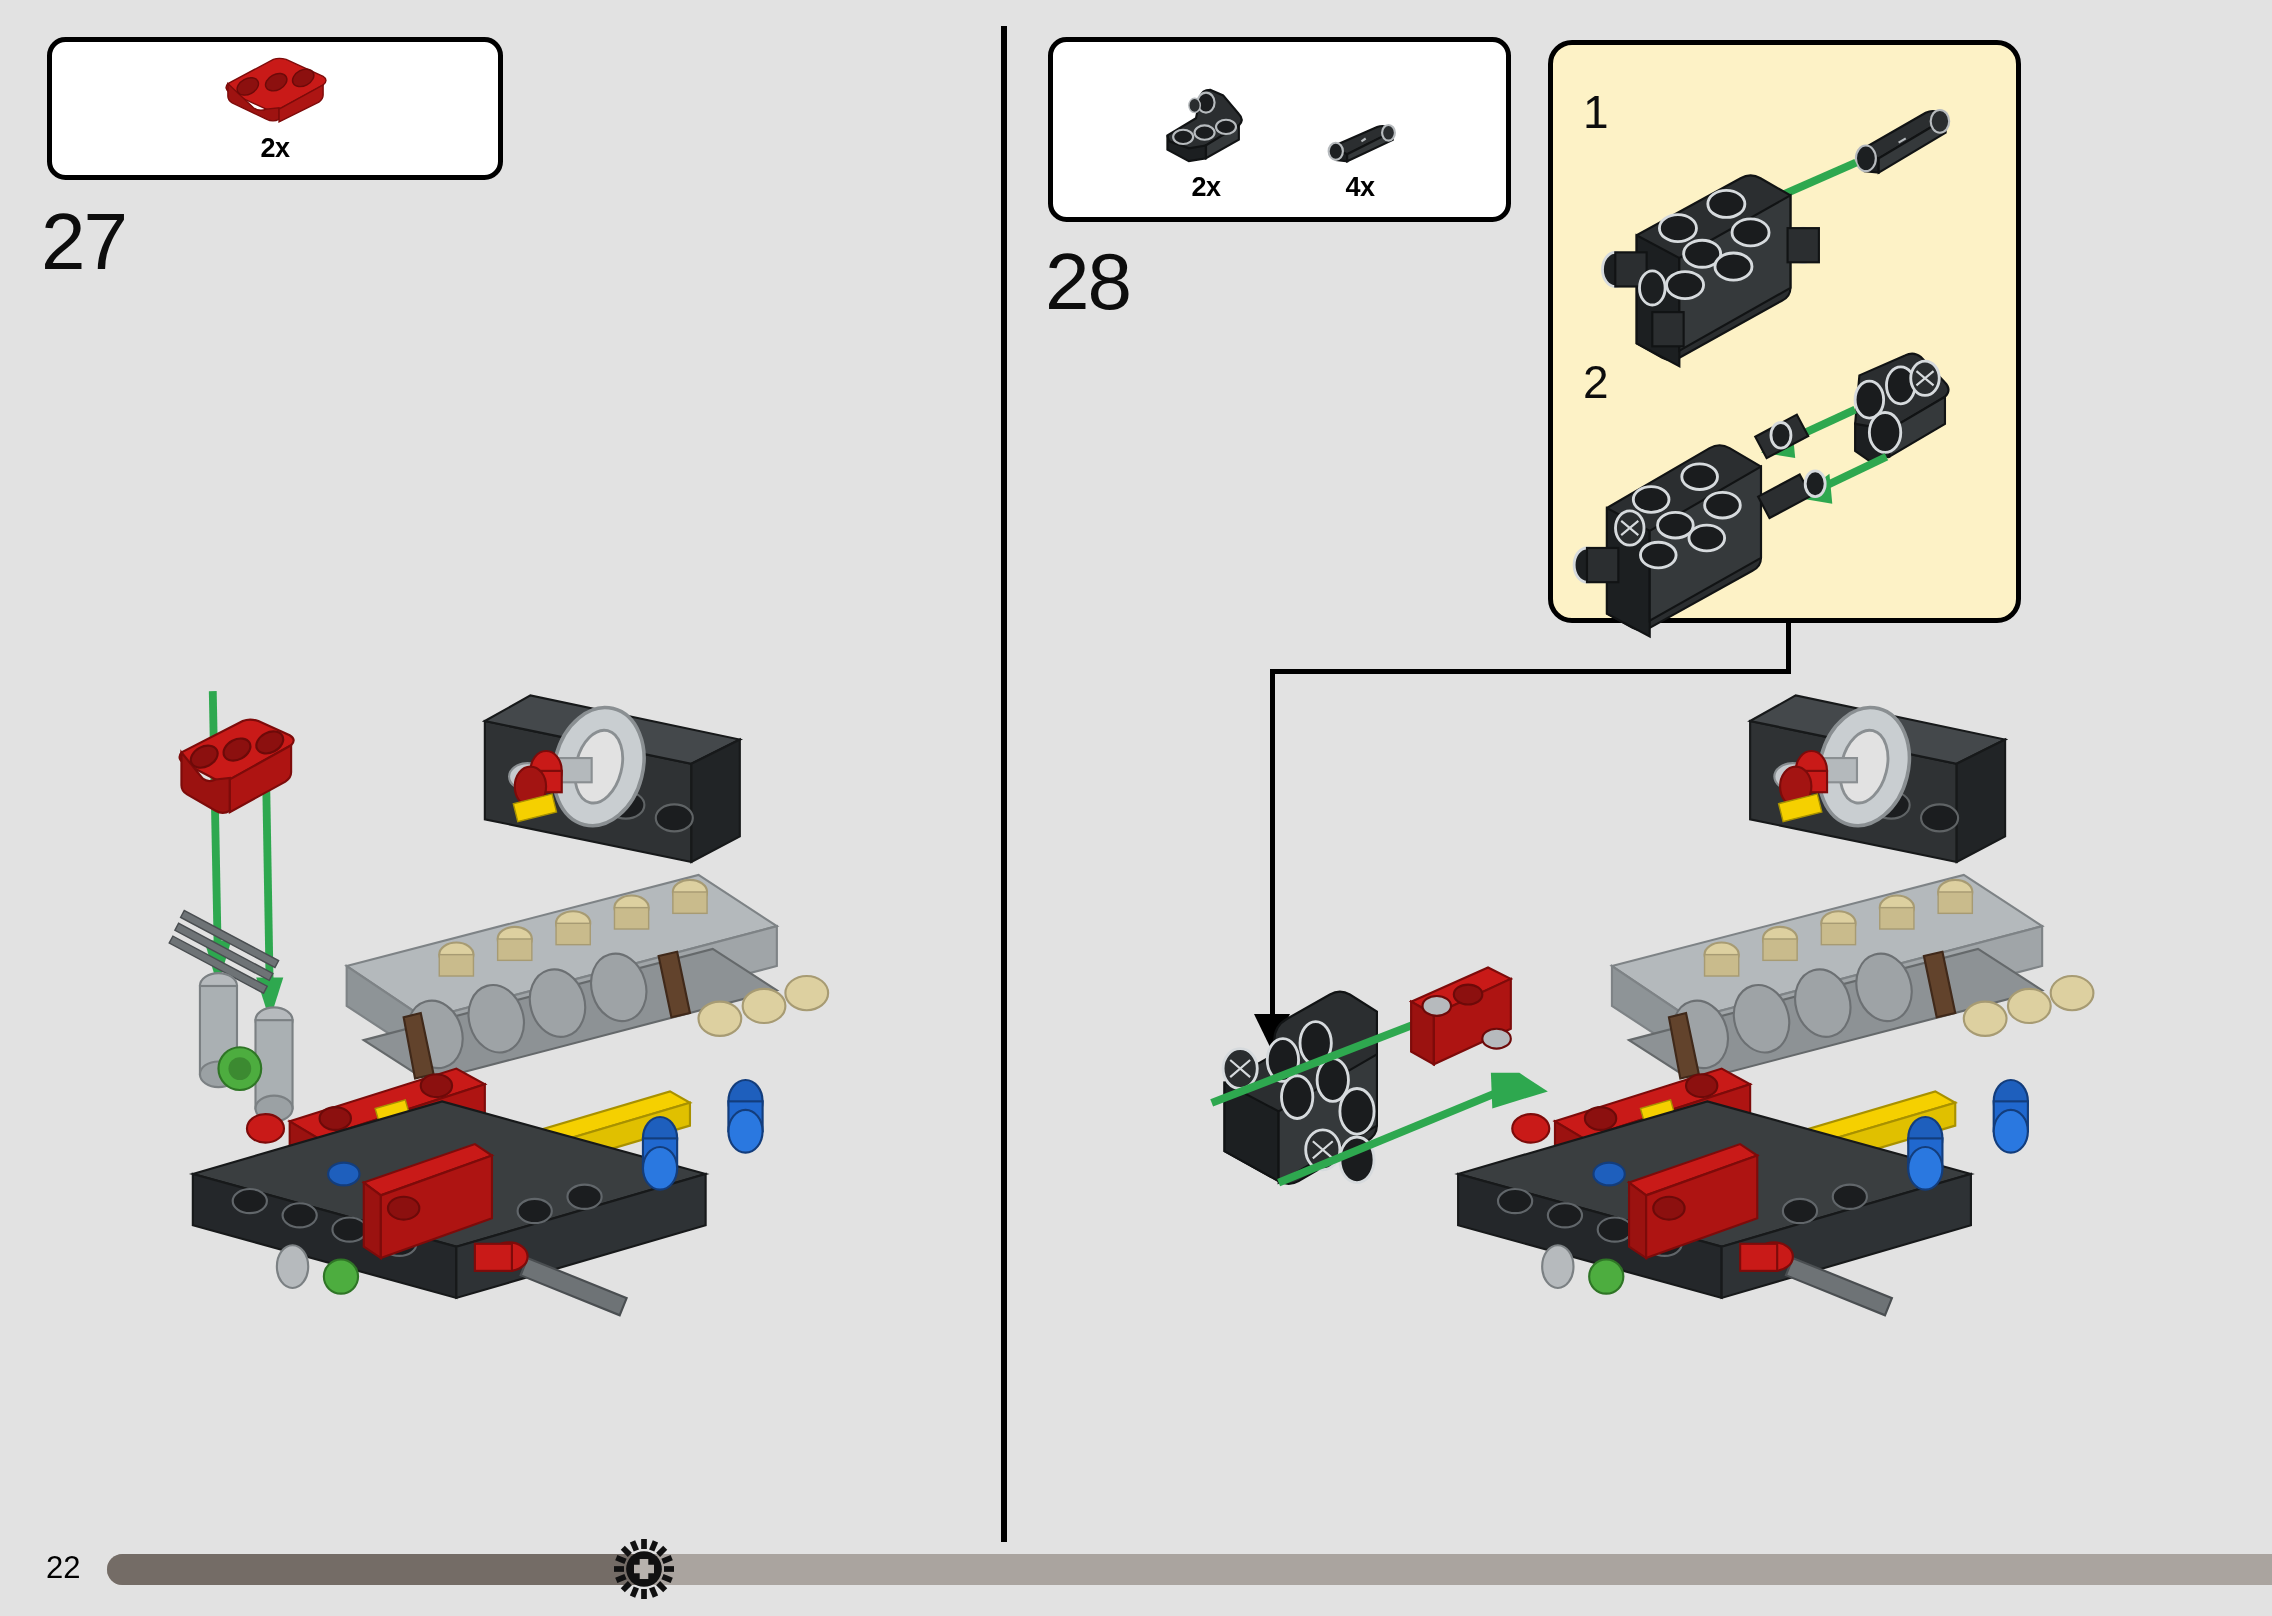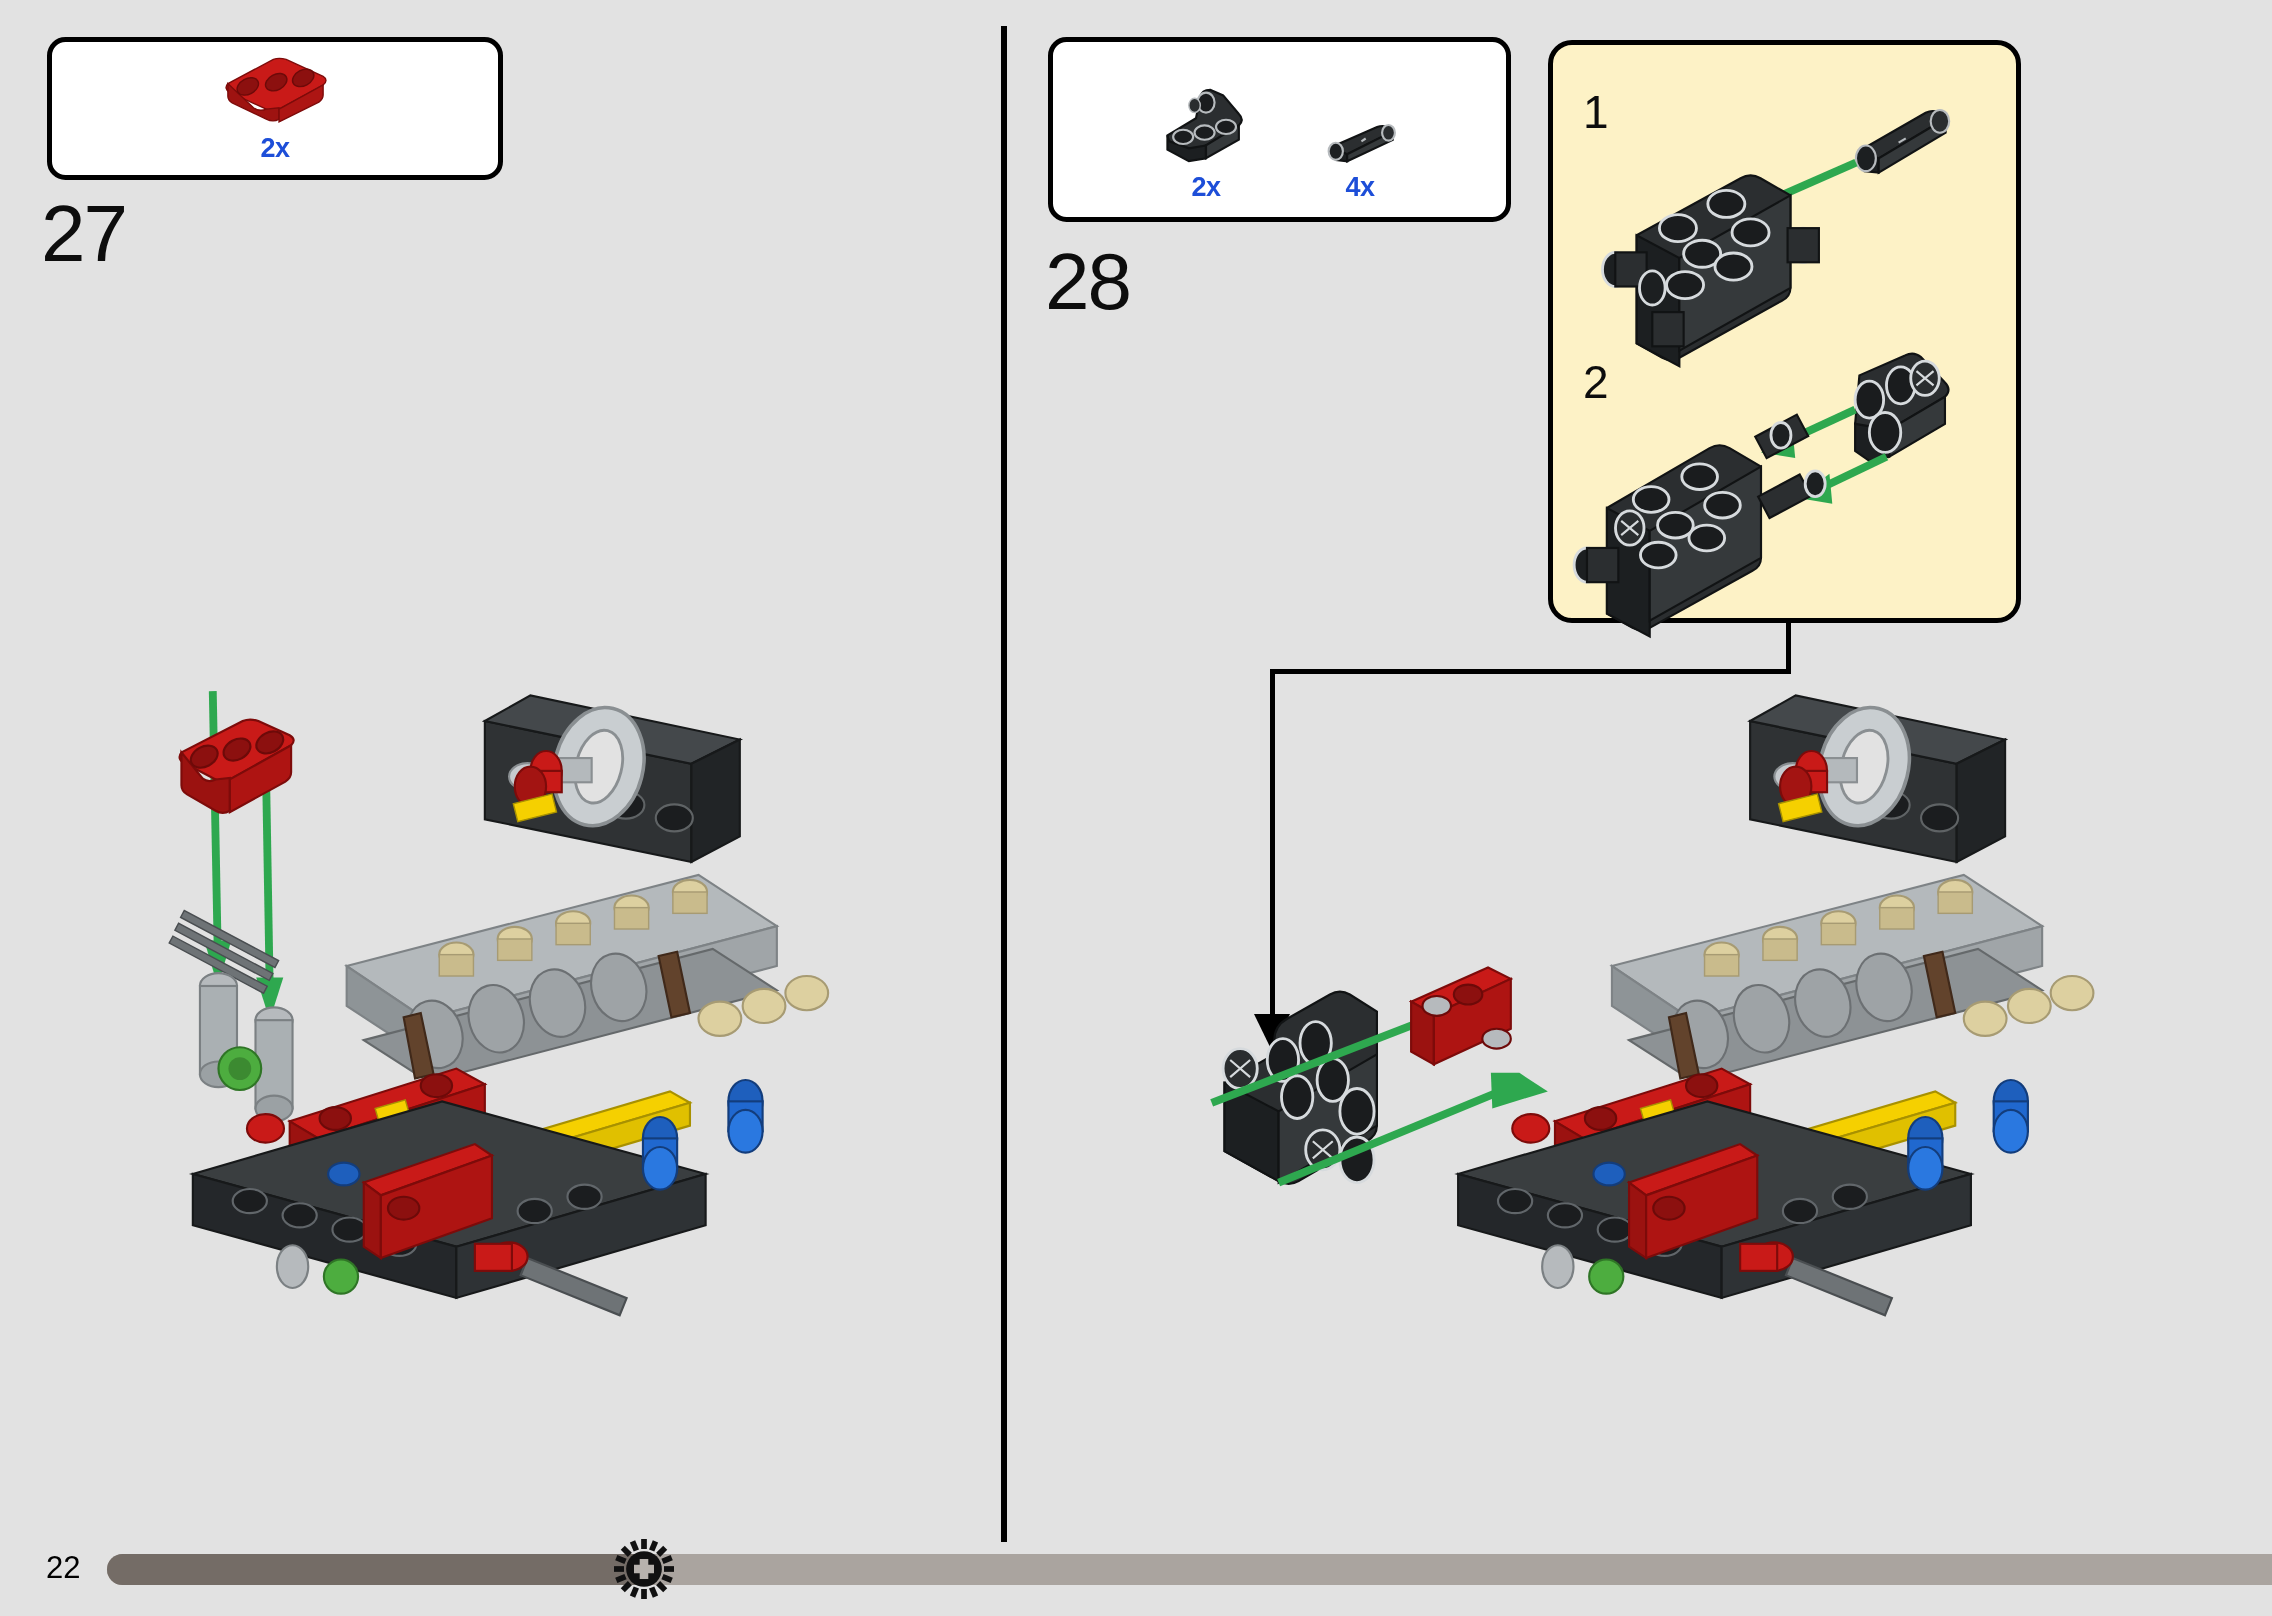--- a/index.html
+++ b/index.html
@@ -49,21 +49,21 @@
   .part-cell {
     display: flex;
     flex-direction: column;
     align-items: center;
     justify-content: flex-end;
   }
   .part-art { position: relative; }
   .part-count {
     font-size: 27px;
     font-weight: 700;
-    color: #1d4ed8;
+    color: #000000;
     letter-spacing: -0.4px;
     line-height: 1;
     margin-top: 7.1px;
   }
 
   
   .step-number {
     position: absolute;
     font-size: 80px;
     font-weight: 400;
@@ -157,21 +157,21 @@
               <ellipse cx="96" cy="56" rx="16" ry="11" fill="#8c100f" stroke="#6d0a09" stroke-width="2" transform="rotate(-28 96 56)"></ellipse>
               <ellipse cx="134" cy="50" rx="16" ry="11" fill="#8c100f" stroke="#6d0a09" stroke-width="2" transform="rotate(-28 134 50)"></ellipse>
             </g>
           </svg>
         </div>
         <div class="part-count">2x</div>
       </div>
     </div>
   </div>
 
-  <div class="step-number" style="left:41px; top:194px;">27</div>
+  <div class="step-number" style="left:41px; top:202px;">27</div>
 
   <div class="model" style="left:150px; top:684px; width:805px; height:641px;">
     <svg width="805" height="641" viewBox="0 0 1130 900">
 
       <g>
         <line x1="88" y1="10" x2="95" y2="378" stroke="#2ea84f" stroke-width="11"></line>
         <polygon points="76,360 114,360 95,424" fill="#2ea84f"></polygon>
         <line x1="162" y1="80" x2="168" y2="430" stroke="#2ea84f" stroke-width="11"></line>
         <polygon points="149,412 187,412 168,472" fill="#2ea84f"></polygon>
       </g>

